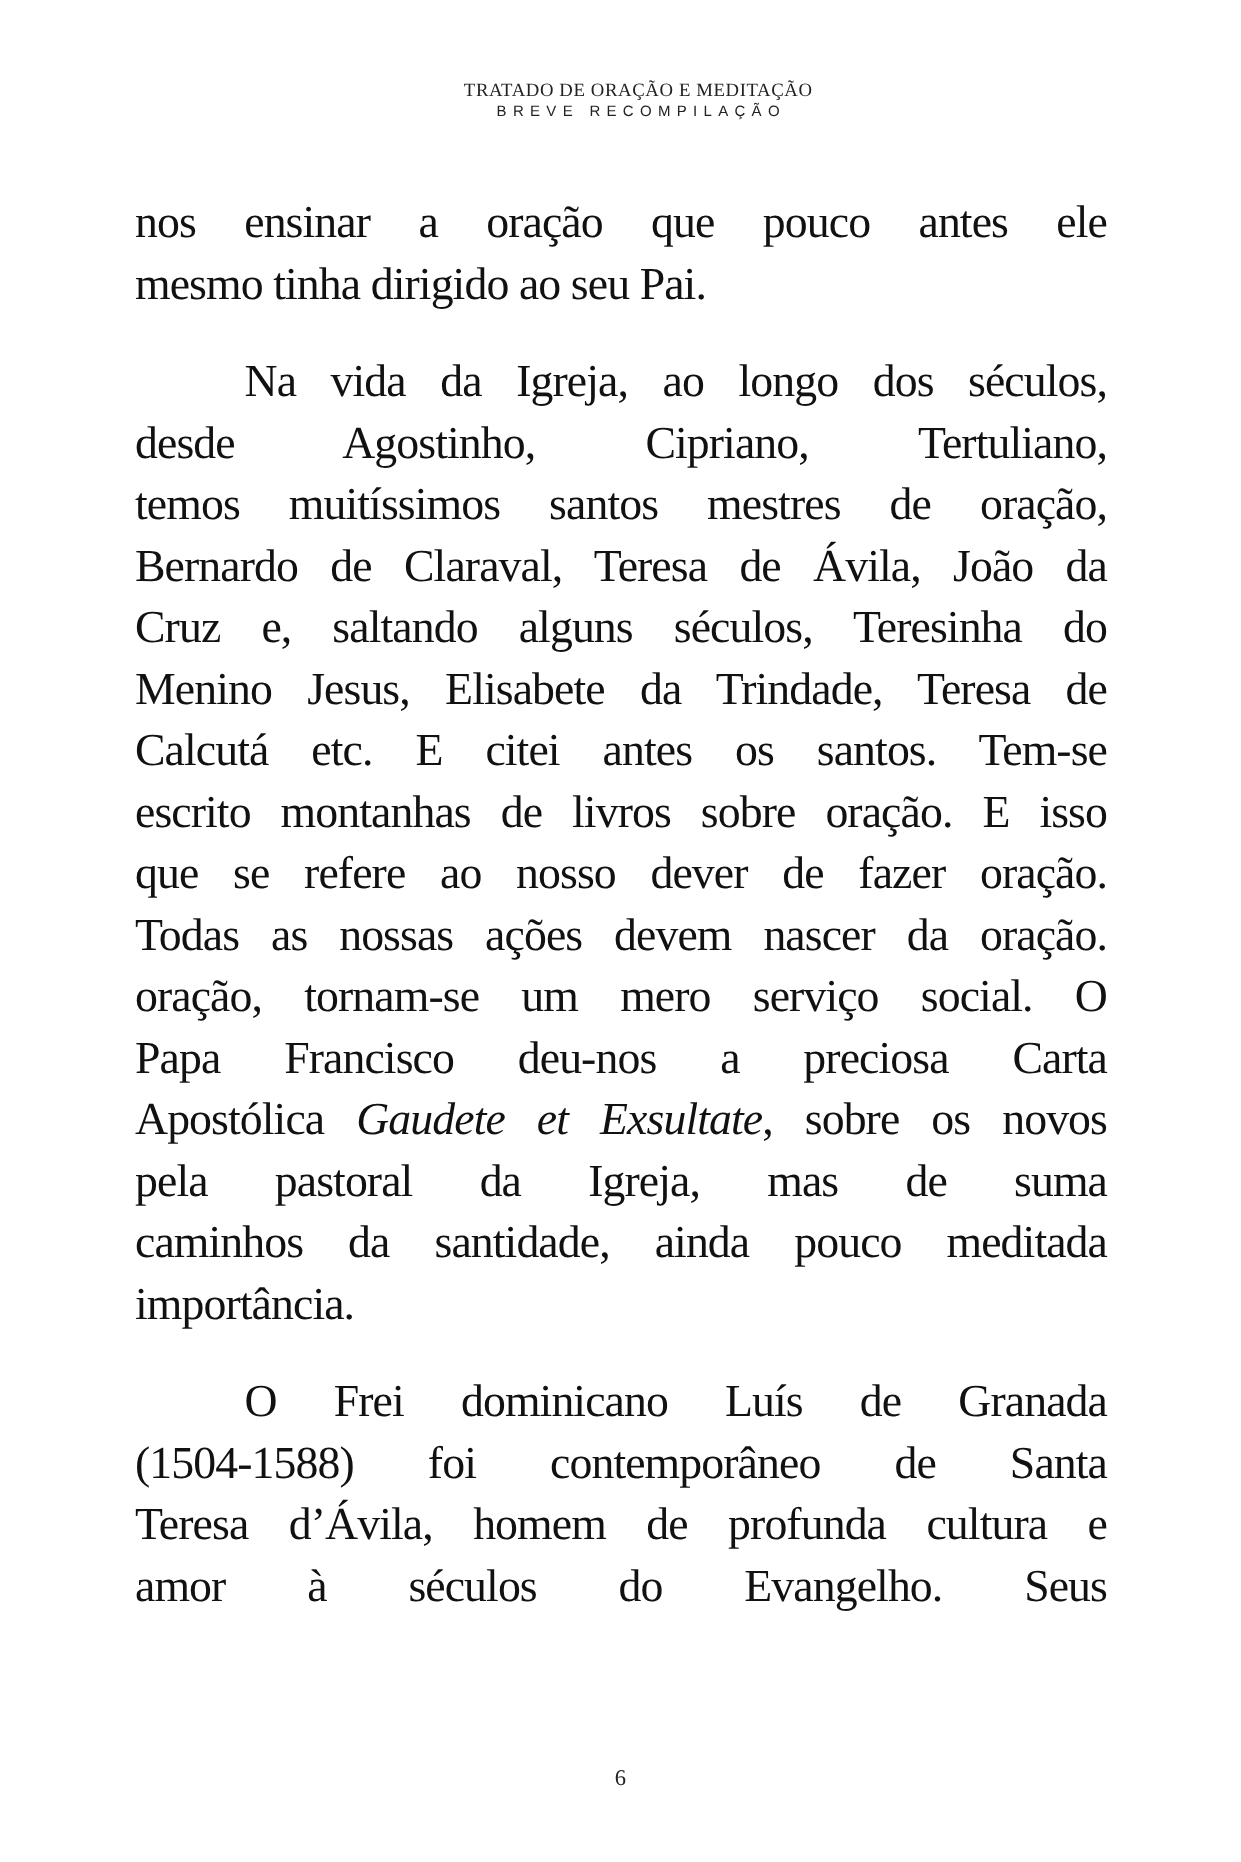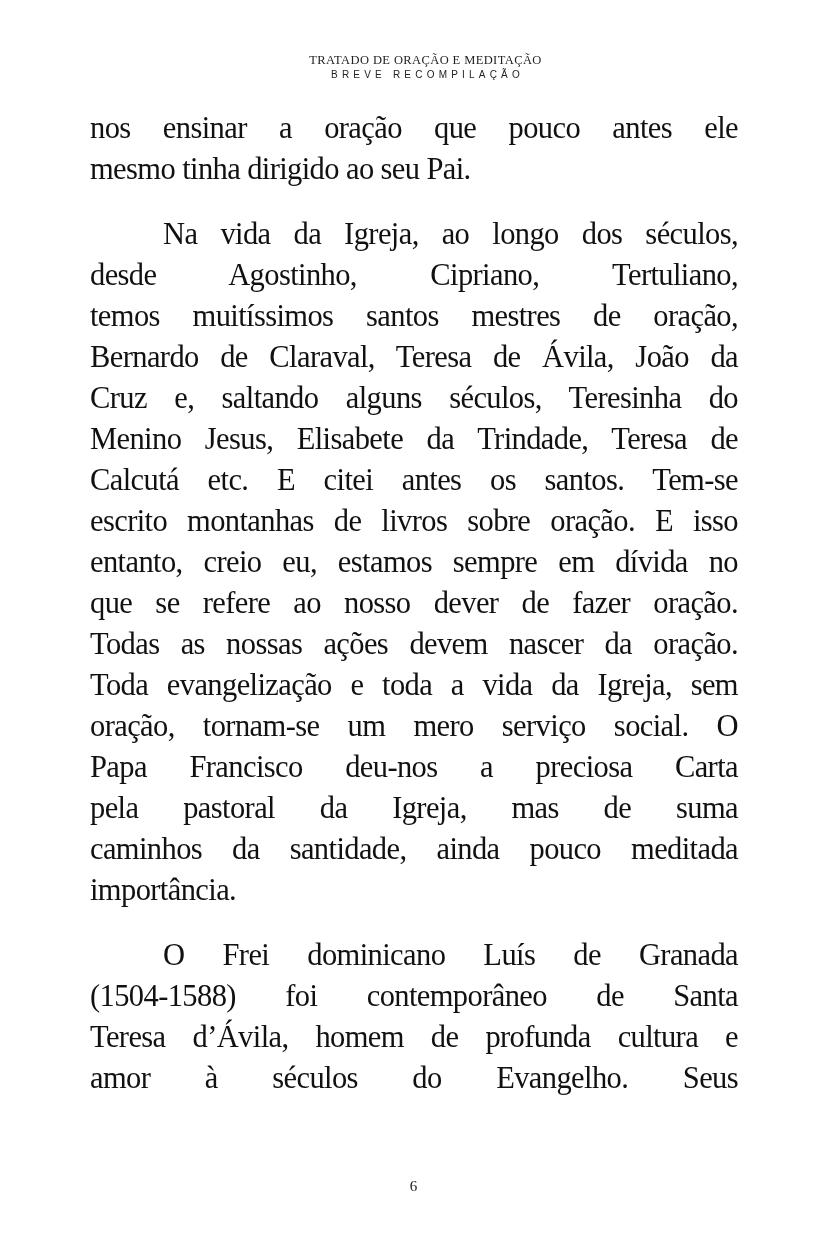--- a/index.html
+++ b/index.html
@@ -1,20 +1,20 @@
 <!DOCTYPE html>
 <html><head>
 <meta charset="utf-8">
 <style>
   html, body { margin: 0; padding: 0; background: #ffffff; }
   body { width: 827px; height: 1241px; position: relative; overflow: hidden; font-family: "Liberation Serif", "DejaVu Serif", serif; color: #111111; }
   .header { position: absolute; top: 52px; left: 0; width: 827px; text-align: center; padding-left: 12px; }
   .header .title { font-size: 12.5px; letter-spacing: 0.4px; line-height: 16px; color: #222; }
   .header .subtitle { font-size: 10px; letter-spacing: 4.2px; line-height: 14px; color: #222; font-family: "Liberation Sans", "DejaVu Sans", sans-serif; margin-left: 4px; }
-  .body-text { position: absolute; left: 90px; width: 648px; top: 108px; }
+  .body-text { position: absolute; left: 90px; width: 648px; top: 128px; }
   .para { margin: 0; }
   .para + .para { margin-top: 24px; }
   .line { display: block; font-size: 30.5px; line-height: 41px; height: 41px; white-space: nowrap; text-align: justify; text-align-last: justify; letter-spacing: -0.6px; }
   .line.last { text-align-last: left; }
   .line.indent { padding-left: 73px; }
   .line em { font-style: italic; }
   .page-number { position: absolute; top: 1178px; left: 0; width: 827px; text-align: center; font-size: 15px; color: #222; }
 </style>
 </head>
 <body>
@@ -31,26 +31,25 @@
   </p>
   <p class="para">
     <span class="line indent">Na vida da Igreja, ao longo dos séculos,</span>
     <span class="line" style="word-spacing:0;">desde Agostinho, Cipriano, Tertuliano,</span>
     <span class="line">temos muitíssimos santos mestres de oração,</span>
     <span class="line">Bernardo de Claraval, Teresa de Ávila, João da</span>
     <span class="line">Cruz e, saltando alguns séculos, Teresinha do</span>
     <span class="line">Menino Jesus, Elisabete da Trindade, Teresa de</span>
     <span class="line">Calcutá etc. E citei antes os santos. Tem-se</span>
     <span class="line">escrito montanhas de livros sobre oração. E isso</span>
-    <span class="line">entanto, creio eu, estamos sempre em dívida no</span>
     <span class="line">que se refere ao nosso dever de fazer oração.</span>
     <span class="line">Todas as nossas ações devem nascer da oração.</span>
-    <span class="line">Toda evangelização e toda a vida da Igreja, sem</span>
     <span class="line">oração, tornam-se um mero serviço social. O</span>
     <span class="line">Papa Francisco deu-nos a preciosa Carta</span>
+    <span class="line"><span>Apostólica </span><em>Gaudete et Exsultate</em><span>, sobre os novos</span></span>
     <span class="line">pela pastoral da Igreja, mas de suma</span>
     <span class="line">caminhos da santidade, ainda pouco meditada</span>
     <span class="line last">importância.</span>
   </p>
   <p class="para">
     <span class="line indent">O Frei dominicano Luís de Granada</span>
     <span class="line">(1504-1588) foi contemporâneo de Santa</span>
     <span class="line">Teresa d’Ávila, homem de profunda cultura e</span>
     <span class="line">amor à séculos do Evangelho.  Seus</span>
   </p>

